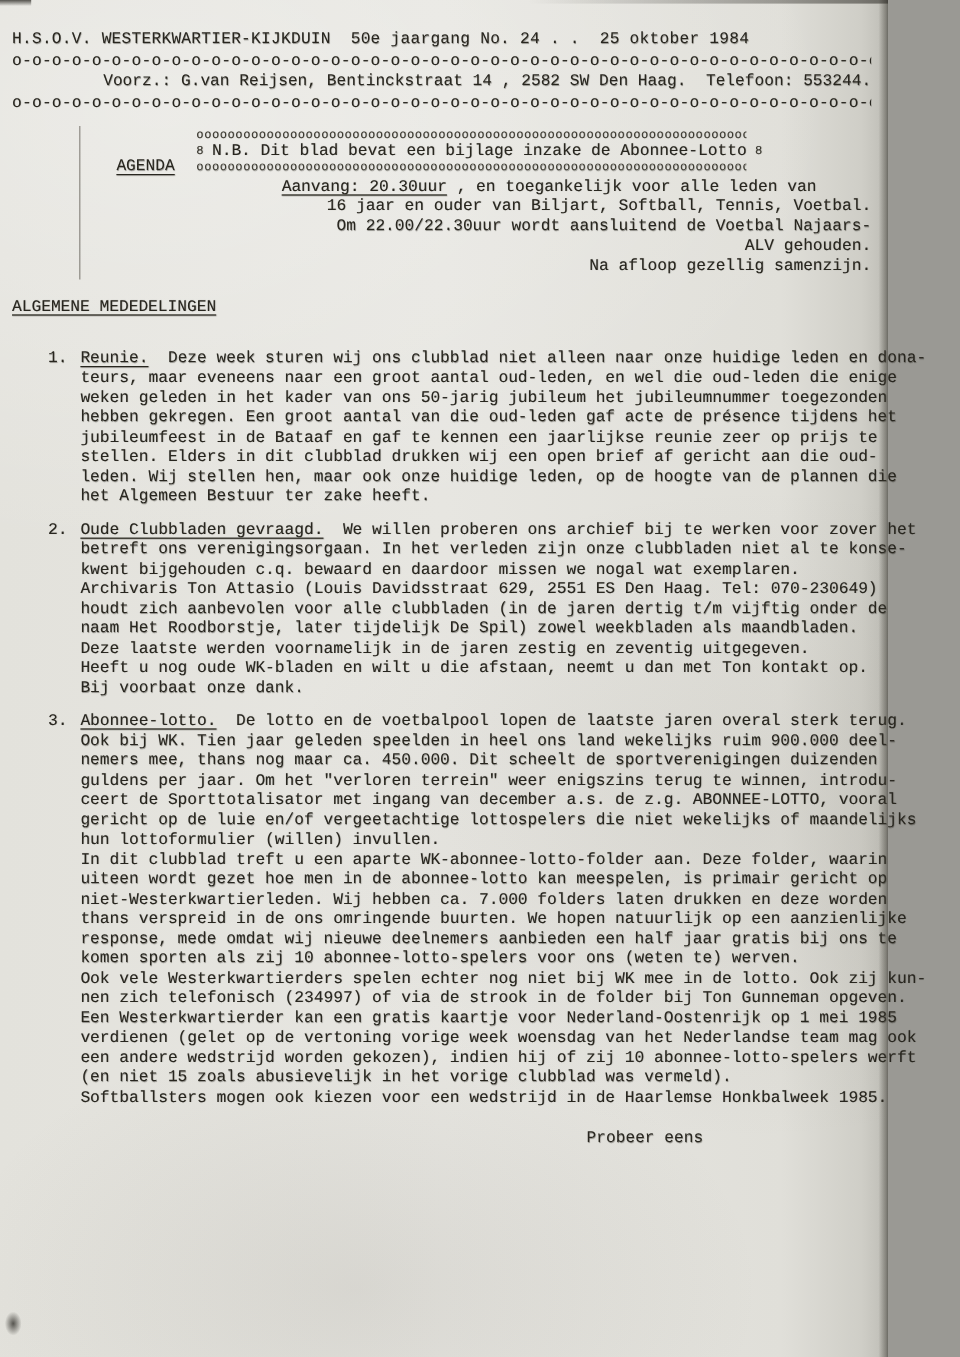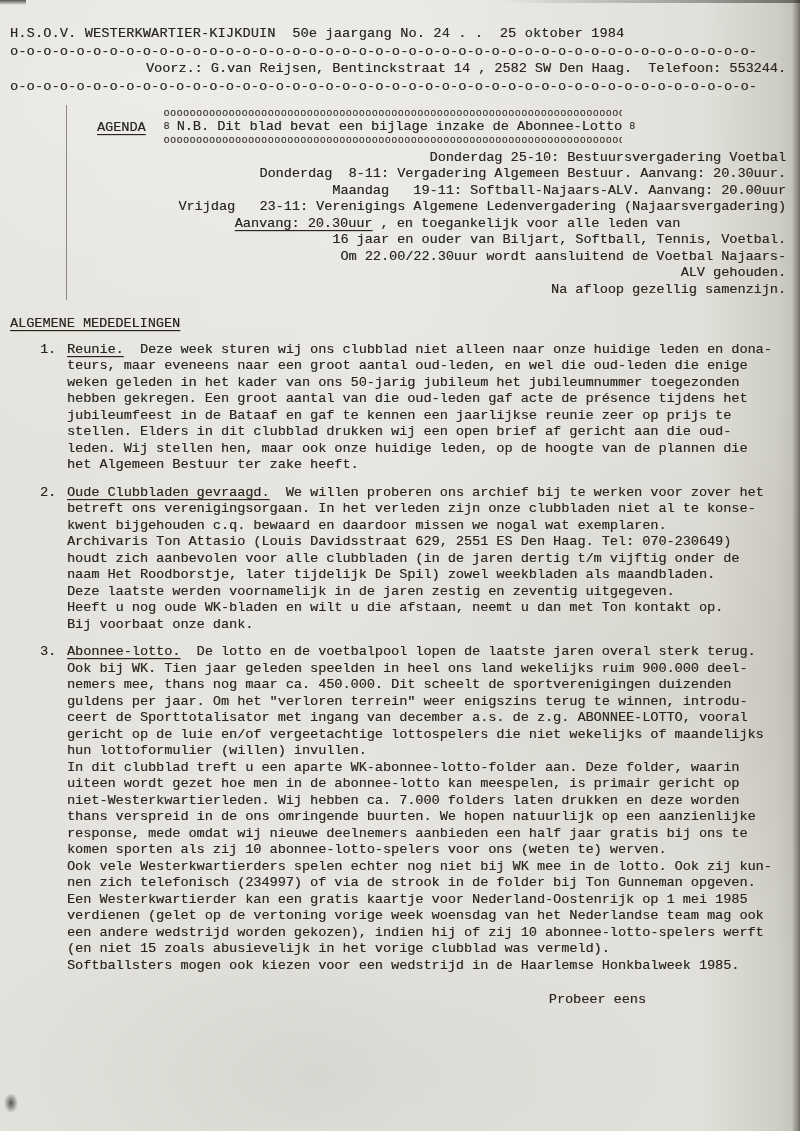--- a/index.html
+++ b/index.html
@@ -1,42 +1,42 @@
 <!DOCTYPE html>
 <html><head>
 <meta charset="utf-8">
 <style>
   html,body{margin:0;padding:0;}
   body{width:800px;height:1131px;overflow:hidden;background:#9a9994;}
   .page{
-    position:relative;width:800px;height:1131px;box-sizing:border-box;
+    position:relative;width:740px;height:1131px;box-sizing:border-box;
     background:
       radial-gradient(140% 60% at 18% 8%, rgba(255,255,255,0.30), rgba(255,255,255,0) 55%),
       radial-gradient(90% 40% at 85% 60%, rgba(125,120,110,0.10), rgba(125,120,110,0) 60%),
       radial-gradient(70% 30% at 40% 95%, rgba(110,106,96,0.12), rgba(110,106,96,0) 65%),
       linear-gradient(90deg,#e3e2dc 0,#e7e6e1 50%,#e0dfd9 88%,#cfcec7 97%,#bdbcb5 100%);
     font-family:"Liberation Mono","DejaVu Sans Mono",monospace;
     font-size:13.5px;line-height:16.5px;color:#28261f;
     padding:26px 14px 0 10px;
     text-shadow:0.4px 0.4px 0.6px rgba(45,42,36,0.45);
   }
   .pre{white-space:pre;text-align:right;}
   .keep{white-space:pre;}
   .u{text-decoration:underline;text-underline-offset:3px;}
   .sep{white-space:nowrap;overflow:hidden;max-width:745px;margin:1px 0;letter-spacing:0.2px;}
   .masthead{letter-spacing:0.2px;}
   .agenda{margin:10px 0 0 56px;border-left:1px solid rgba(75,72,63,0.6);padding:4px 0 2px 30px;}
   .agenda-head{display:flex;align-items:flex-start;gap:18px;}
-  .agenda-title{margin-top:11px;}
+  .agenda-title{margin-top:23px;}
   .orow{font-size:10px;line-height:10px;letter-spacing:0.5px;white-space:nowrap;overflow:hidden;max-width:458px;color:#3b3930;}
   .nb-mid{display:flex;align-items:center;gap:7px;}
   .nb-edge{font-size:10px;color:#3b3930;}
   .agenda-items{margin-top:4px;}
   .agenda-sub{margin-left:17ch;}
-  .h2{margin:16px 0 9px 0;}
+  .h2{margin:16px 0 26px 0;}
   .item{display:flex;margin:0 0 11px 30px;}
   .num{width:27px;flex:none;}
   .body{flex:1;}
   .footer{padding-right:140px;text-align:right;margin-top:18px;}
   .artifact{position:absolute;pointer-events:none;}
   .edge-right{top:0;right:0;width:8px;height:100%;background:linear-gradient(90deg,rgba(60,58,50,0) 0,rgba(60,58,50,0.45) 80%,rgba(40,38,32,0.55) 100%);}
   .corner-tl{top:0;left:0;width:26px;height:5px;background:linear-gradient(180deg,rgba(35,33,28,0.75),rgba(35,33,28,0));}
   .edge-tr{top:0;right:0;width:300px;height:3px;background:linear-gradient(90deg,rgba(35,33,28,0),rgba(35,33,28,0.55));}
   .smudge-bl{left:4px;bottom:18px;width:14px;height:20px;border-radius:50%;background:radial-gradient(closest-side,rgba(40,38,33,0.75),rgba(40,38,33,0));}
 </style>
@@ -60,24 +60,20 @@
       <div>
         <div class="orow">oooooooooooooooooooooooooooooooooooooooooooooooooooooooooooooooooooooooo</div>
         <div class="nb-mid">
             <span class="nb-edge">8</span>
             <span class="keep">N.B. Dit blad bevat een bijlage inzake de Abonnee-Lotto</span>
             <span class="nb-edge">8</span>
           </div>
         <div class="orow">oooooooooooooooooooooooooooooooooooooooooooooooooooooooooooooooooooooooo</div>
       </div>
     </div>
-    <div class="pre agenda-items">Donderdag 25-10: Bestuursvergadering Voetbal
-Donderdag  8-11: Vergadering Algemeen Bestuur. Aanvang: 20.30uur.
-Maandag   19-11: Softball-Najaars-ALV. Aanvang: 20.00uur
-Vrijdag   23-11: Verenigings Algemene Ledenvergadering (Najaarsvergadering)</div>
     <div class="agenda-sub">
         <div><span class="u keep">Aanvang: 20.30uur</span><span class="keep"> , en toegankelijk voor alle leden van</span></div>
         <div class="pre">16 jaar en ouder van Biljart, Softball, Tennis, Voetbal.
 Om 22.00/22.30uur wordt aansluitend de Voetbal Najaars-
 ALV gehouden.
 Na afloop gezellig samenzijn.</div>
       </div>
   </div>
 
   <div class="h2 u">ALGEMENE MEDEDELINGEN</div>

